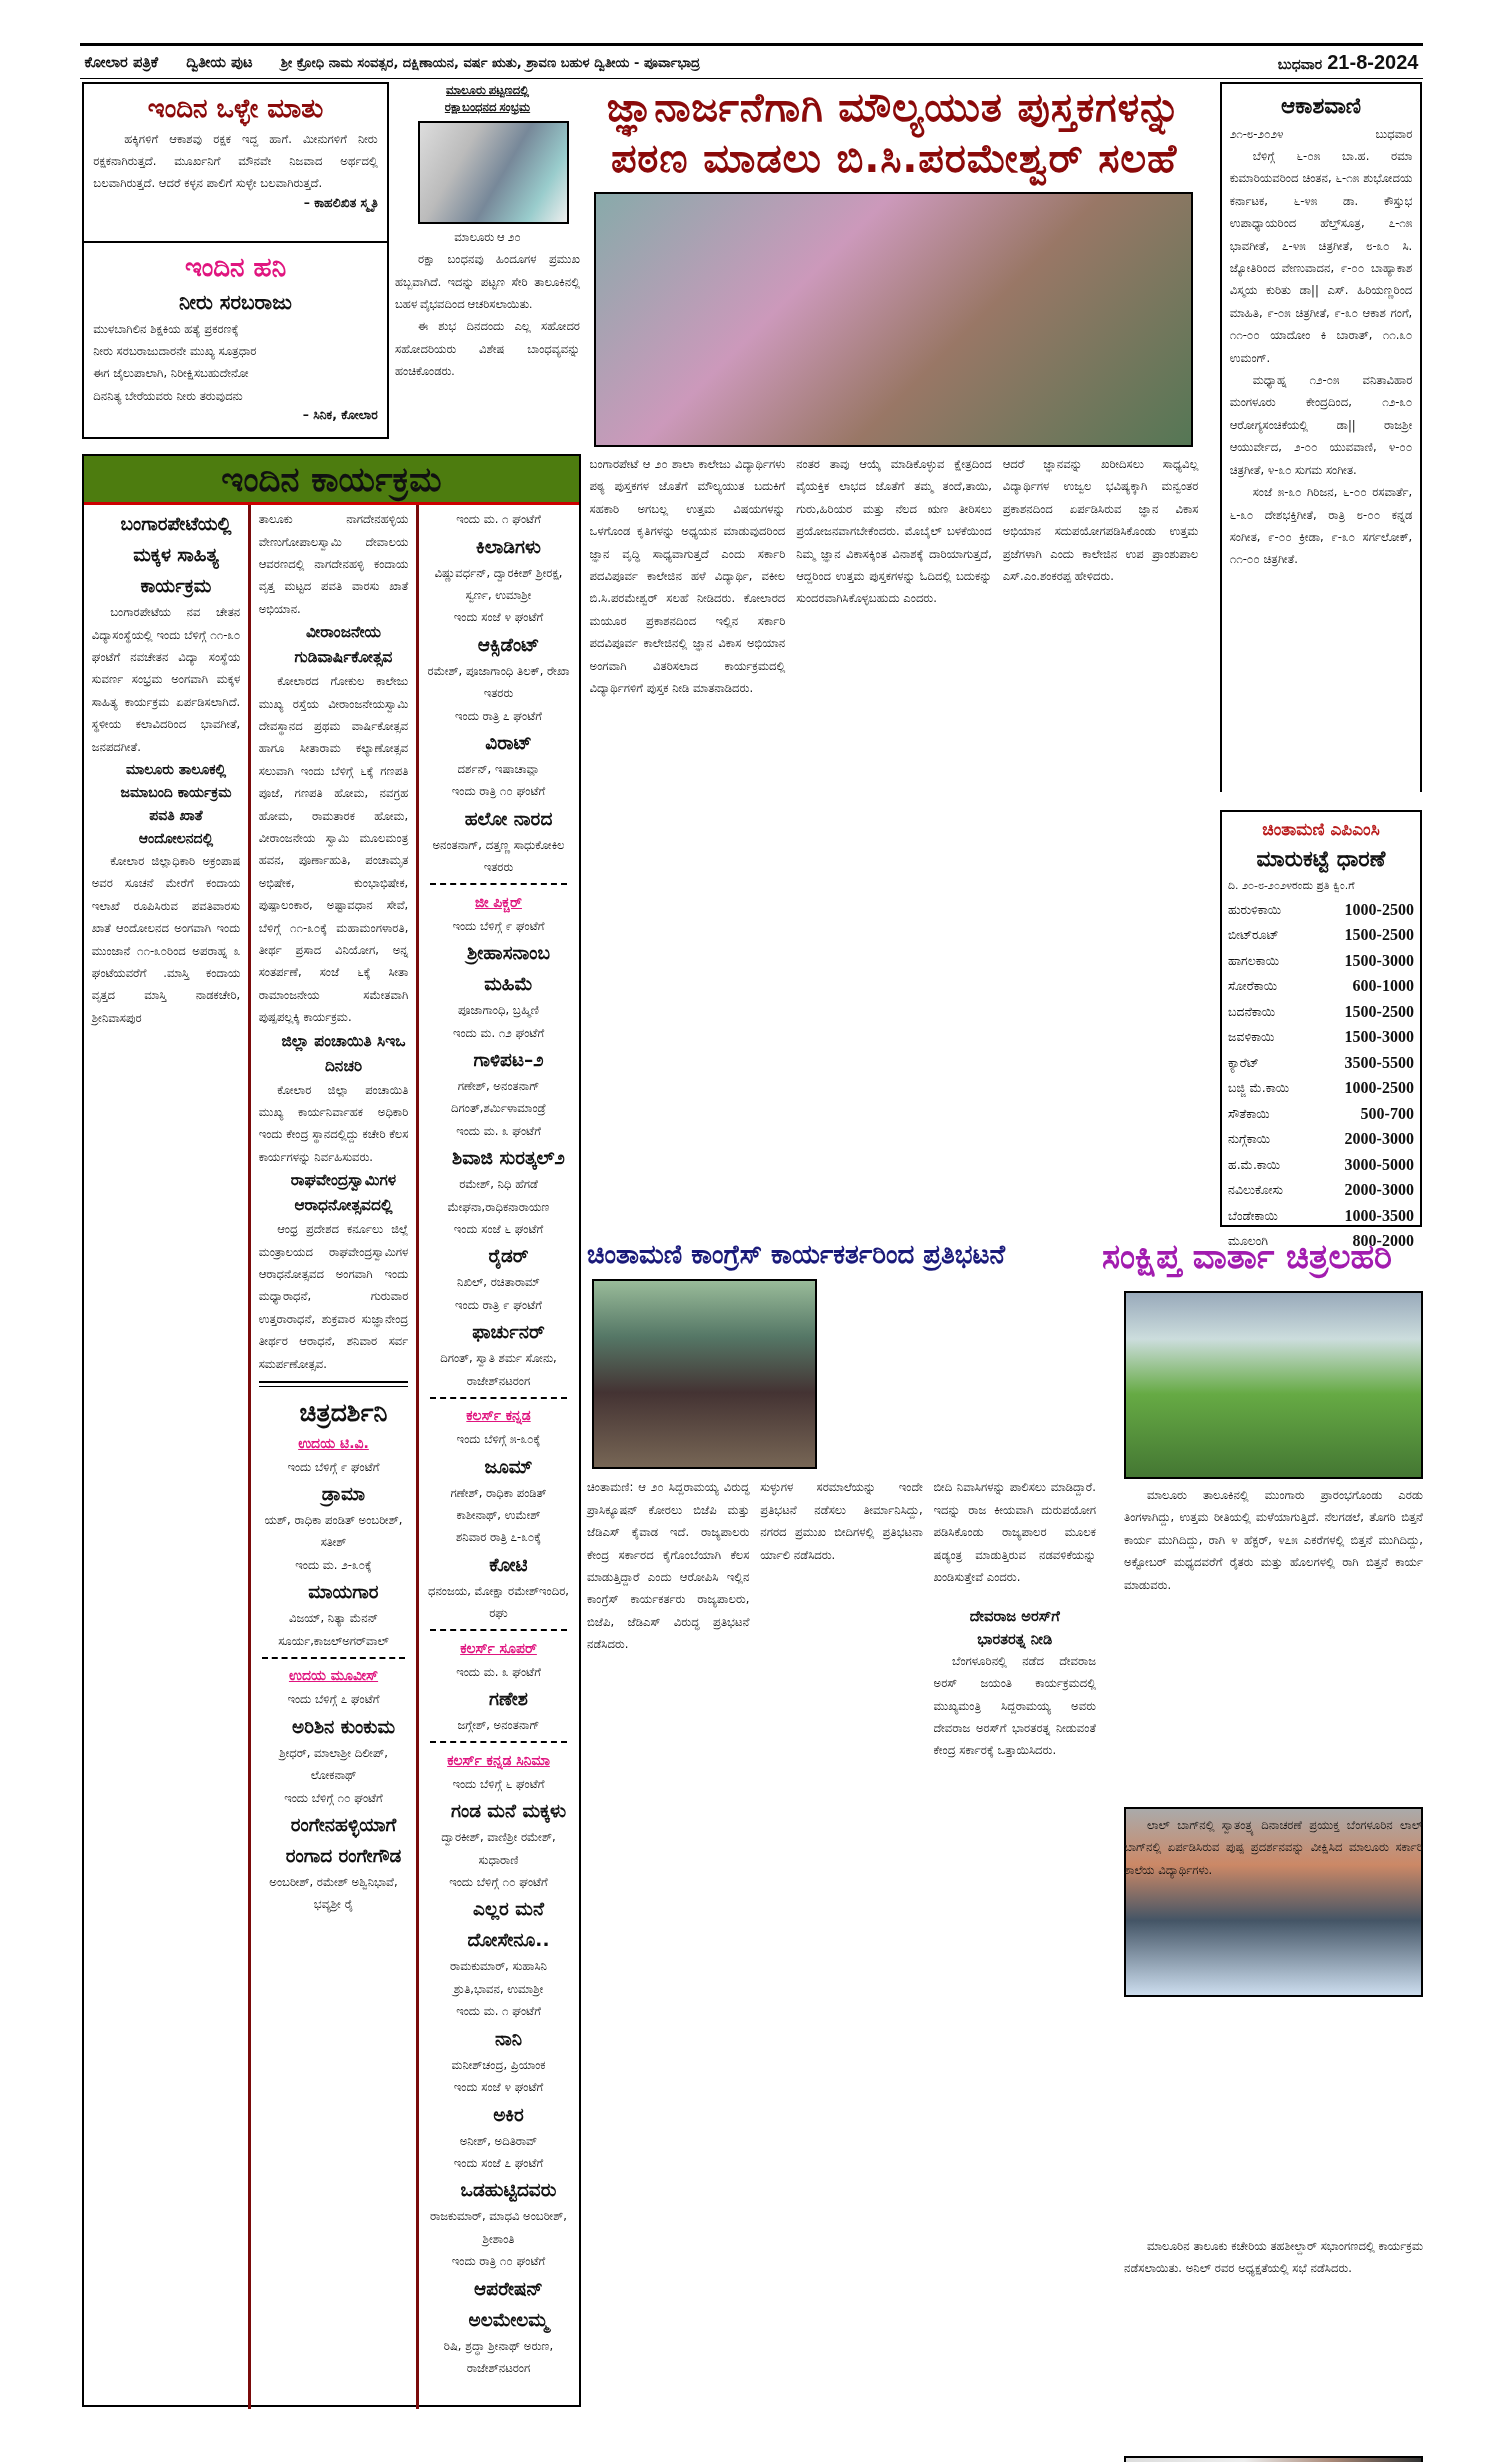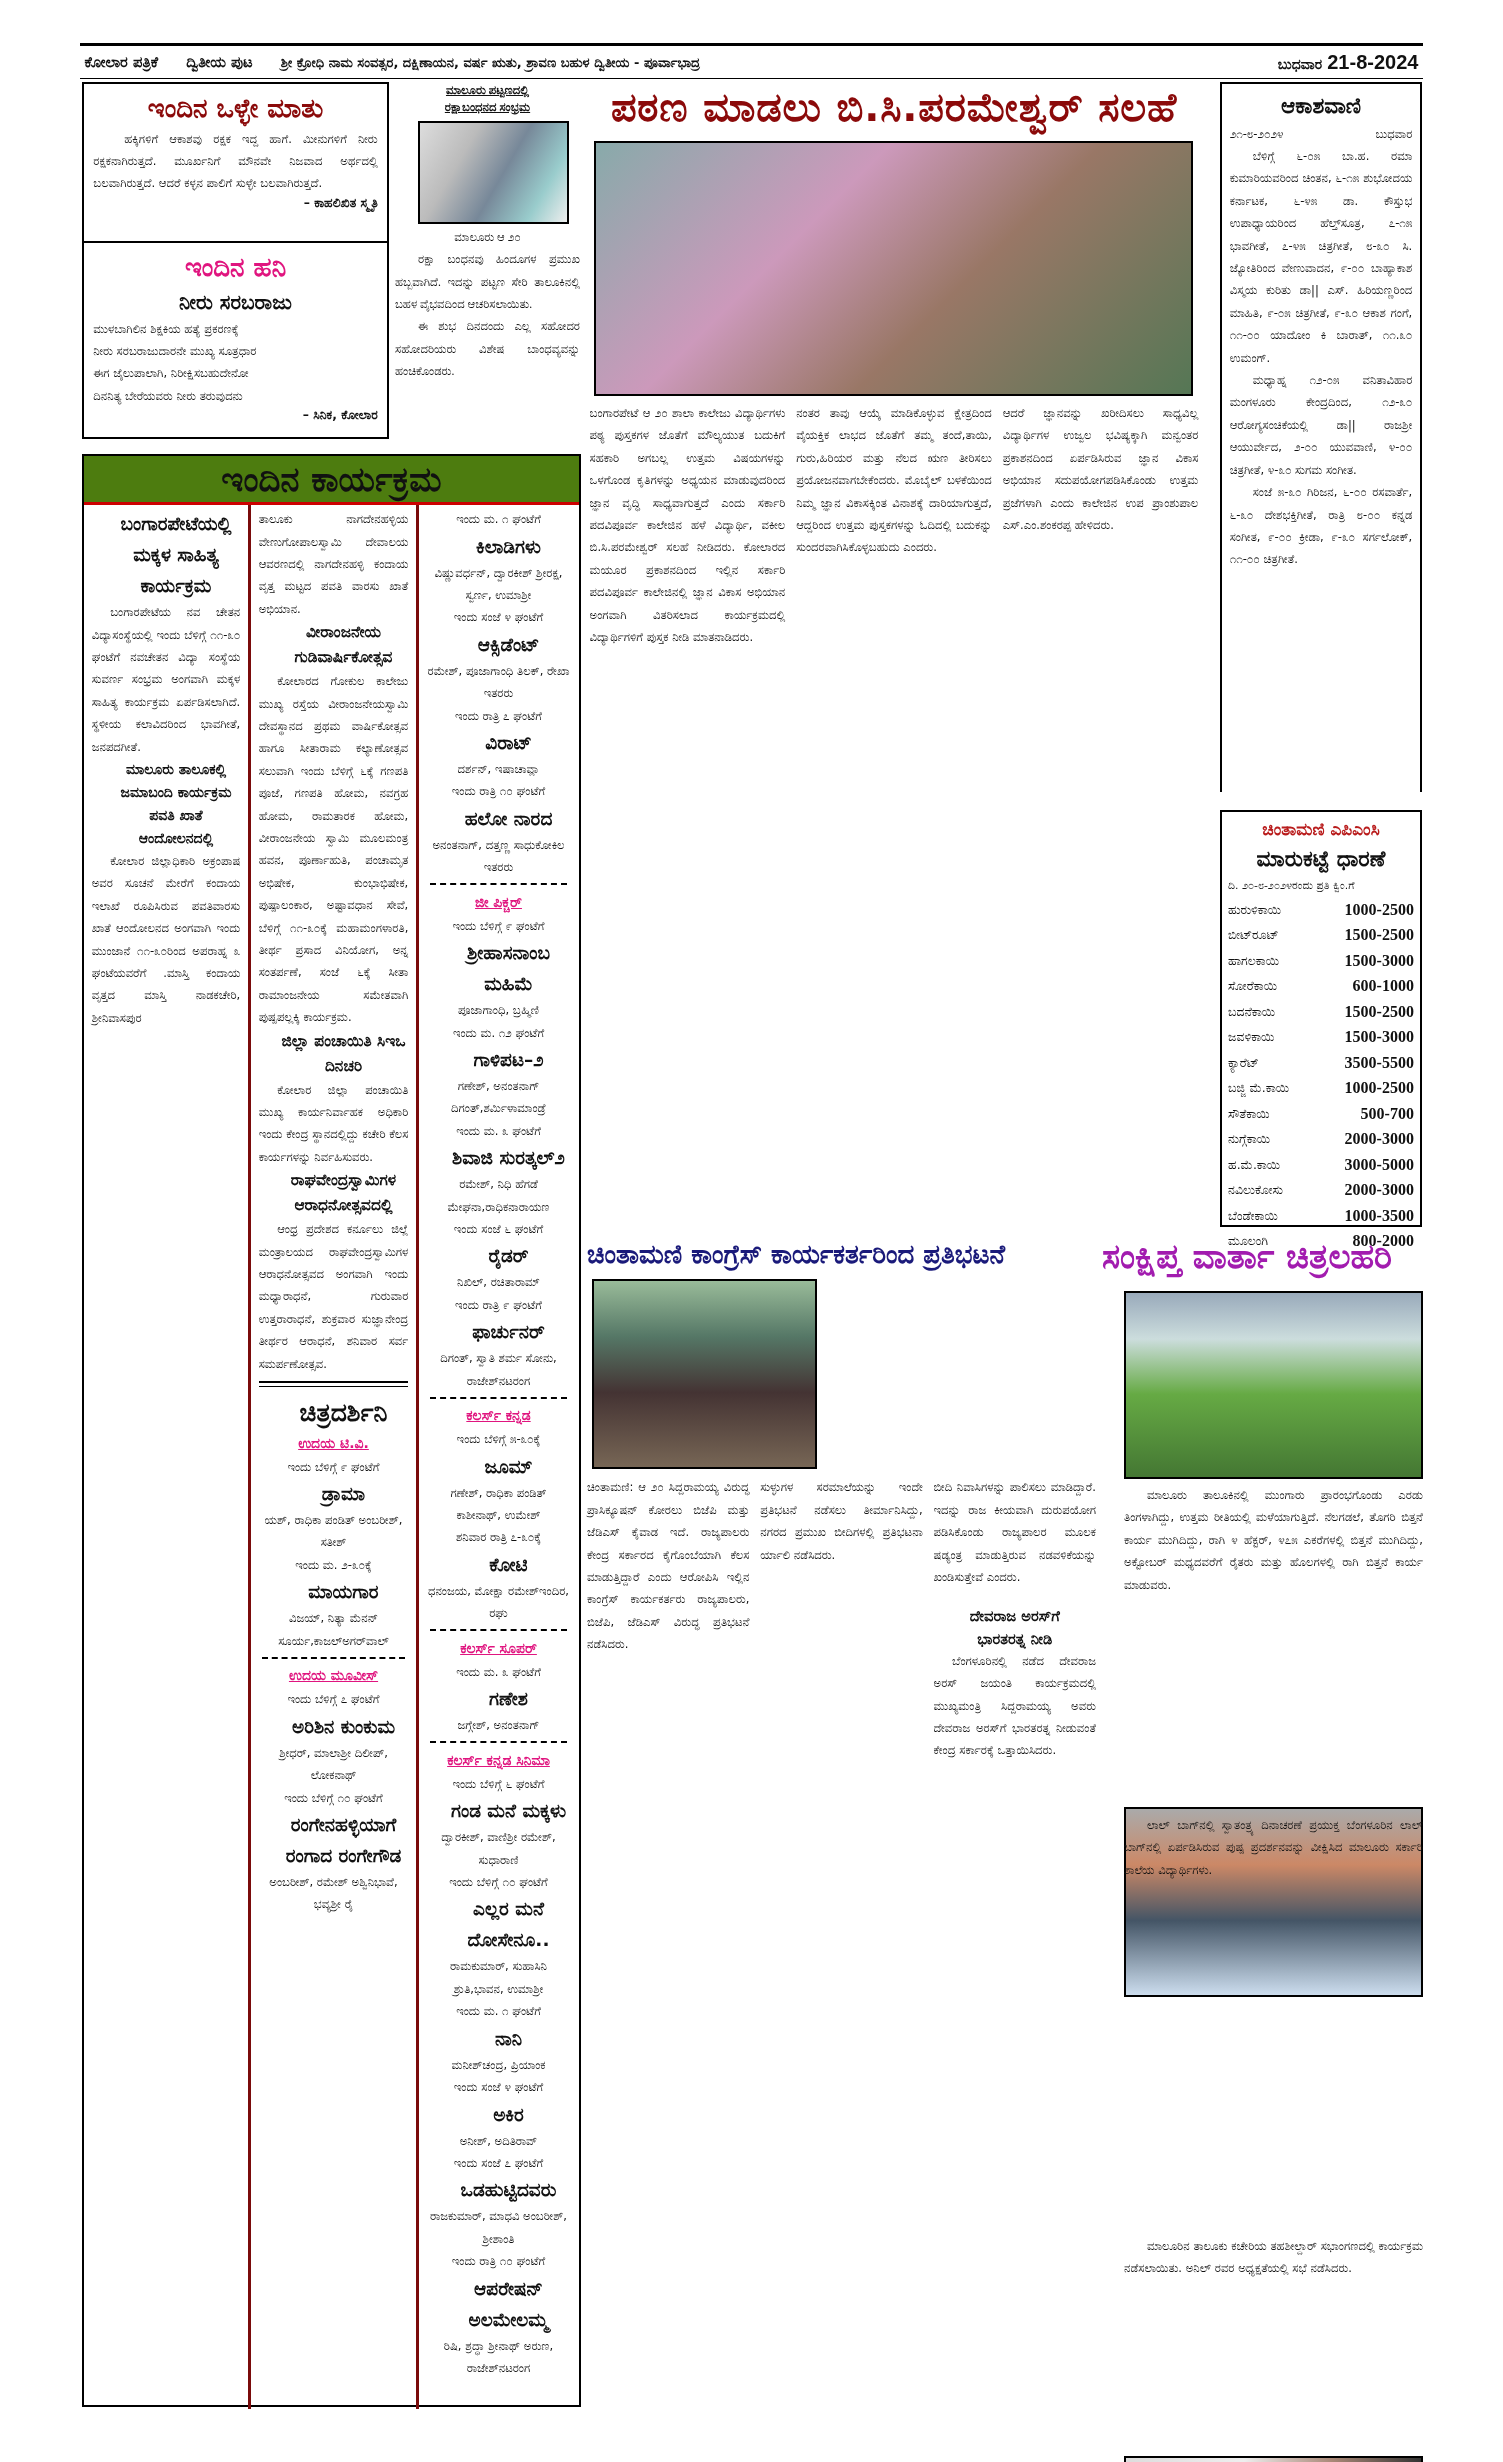--- a/index.html
+++ b/index.html
@@ -75,20 +75,21 @@
 <div class="abs" style="left:395px;top:82px;width:185px;height:363px;font-family:Liberation Serif, serif;">
   <div class="center" style="font-weight:bold;font-size:11.6px;text-decoration:underline;line-height:17px">ಮಾಲೂರು ಪಟ್ಟಣದಲ್ಲಿ</div>
   <div class="center" style="font-weight:bold;font-size:11.6px;text-decoration:underline;line-height:17px">ರಕ್ಷಾಬಂಧನದ ಸಂಭ್ರಮ</div>
   <div class="photo kids" style="margin:4.6px 0 3.1px 23px;width:151px;height:103px;"></div>
   <div class="center prog-line">ಮಾಲೂರು ಆ ೨೦</div>
   <div class="body-text" style="text-indent:23px">ರಕ್ಷಾ ಬಂಧನವು ಹಿಂದೂಗಳ ಪ್ರಮುಖ ಹಬ್ಬವಾಗಿದೆ. ಇದನ್ನು ಪಟ್ಟಣ ಸೇರಿ ತಾಲೂಕಿನಲ್ಲಿ ಬಹಳ ವೈಭವದಿಂದ ಆಚರಿಸಲಾಯಿತು.</div>
   <div class="body-text" style="text-indent:23px">ಈ ಶುಭ ದಿನದಂದು ಎಲ್ಲ ಸಹೋದರ ಸಹೋದರಿಯರು ವಿಶೇಷ ಬಾಂಧವ್ಯವನ್ನು ಹಂಚಿಕೊಂಡರು.</div>
 </div>
 
 <div class="abs" style="left:585px;top:82px;width:618px;">
+  <div class="headline-big">ಜ್ಞಾನಾರ್ಜನೆಗಾಗಿ ಮೌಲ್ಯಯುತ ಪುಸ್ತಕಗಳನ್ನು</div>
   <div class="headline-big">ಪಠಣ ಮಾಡಲು ಬಿ.ಸಿ.ಪರಮೇಶ್ವರ್ ಸಲಹೆ</div>
   <div class="photo" style="margin:7.7px 0 6.2px 9.3px;width:599px;height:255px;"></div>
   <div class="cols3" style="padding:0 4.6px">
     <div class="body-text">ಬಂಗಾರಪೇಟೆ ಆ ೨೦ ಶಾಲಾ ಕಾಲೇಜು ವಿದ್ಯಾರ್ಥಿಗಳು ಪಠ್ಯ ಪುಸ್ತಕಗಳ ಜೊತೆಗೆ ಮೌಲ್ಯಯುತ ಬದುಕಿಗೆ ಸಹಕಾರಿ ಅಗಬಲ್ಲ ಉತ್ತಮ ವಿಷಯಗಳನ್ನು ಒಳಗೊಂಡ ಕೃತಿಗಳನ್ನು ಅಧ್ಯಯನ ಮಾಡುವುದರಿಂದ ಜ್ಞಾನ ವೃದ್ಧಿ ಸಾಧ್ಯವಾಗುತ್ತದೆ ಎಂದು ಸರ್ಕಾರಿ ಪದವಿಪೂರ್ವ ಕಾಲೇಜಿನ ಹಳೆ ವಿದ್ಯಾರ್ಥಿ, ವಕೀಲ ಬಿ.ಸಿ.ಪರಮೇಶ್ವರ್ ಸಲಹೆ ನೀಡಿದರು. ಕೋಲಾರದ ಮಯೂರ ಪ್ರಕಾಶನದಿಂದ ಇಲ್ಲಿನ ಸರ್ಕಾರಿ ಪದವಿಪೂರ್ವ ಕಾಲೇಜಿನಲ್ಲಿ ಜ್ಞಾನ ವಿಕಾಸ ಅಭಿಯಾನ ಅಂಗವಾಗಿ ವಿತರಿಸಲಾದ ಕಾರ್ಯಕ್ರಮದಲ್ಲಿ ವಿದ್ಯಾರ್ಥಿಗಳಿಗೆ ಪುಸ್ತಕ ನೀಡಿ ಮಾತನಾಡಿದರು.</div>
     <div class="body-text">ನಂತರ ತಾವು ಆಯ್ಕೆ ಮಾಡಿಕೊಳ್ಳುವ ಕ್ಷೇತ್ರದಿಂದ ವೈಯಕ್ತಿಕ ಲಾಭದ ಜೊತೆಗೆ ತಮ್ಮ ತಂದೆ,ತಾಯಿ, ಗುರು,ಹಿರಿಯರ ಮತ್ತು ನೆಲದ ಋಣ ತೀರಿಸಲು ಪ್ರಯೋಜನವಾಗಬೇಕೆಂದರು. ಮೊಬೈಲ್ ಬಳಕೆಯಿಂದ ನಿಮ್ಮ ಜ್ಞಾನ ವಿಕಾಸಕ್ಕಿಂತ ವಿನಾಶಕ್ಕೆ ದಾರಿಯಾಗುತ್ತದೆ, ಆದ್ದರಿಂದ ಉತ್ತಮ ಪುಸ್ತಕಗಳನ್ನು ಓದಿದಲ್ಲಿ ಬದುಕನ್ನು ಸುಂದರವಾಗಿಸಿಕೊಳ್ಳಬಹುದು ಎಂದರು.</div>
     <div class="body-text">ಆದರೆ ಜ್ಞಾನವನ್ನು ಖರೀದಿಸಲು ಸಾಧ್ಯವಿಲ್ಲ ವಿದ್ಯಾರ್ಥಿಗಳ ಉಜ್ವಲ ಭವಿಷ್ಯಕ್ಕಾಗಿ ಮನ್ವಂತರ ಪ್ರಕಾಶನದಿಂದ ಏರ್ಪಡಿಸಿರುವ ಜ್ಞಾನ ವಿಕಾಸ ಅಭಿಯಾನ ಸದುಪಯೋಗಪಡಿಸಿಕೊಂಡು ಉತ್ತಮ ಪ್ರಜೆಗಳಾಗಿ ಎಂದು ಕಾಲೇಜಿನ ಉಪ ಪ್ರಾಂಶುಪಾಲ ಎಸ್.ಎಂ.ಶಂಕರಪ್ಪ ಹೇಳಿದರು.</div>
   </div>
 </div>
 
 <div class="abs box" style="left:1220px;top:82px;width:202px;height:710px;padding:4.6px 7.7px;border-bottom:none;">

